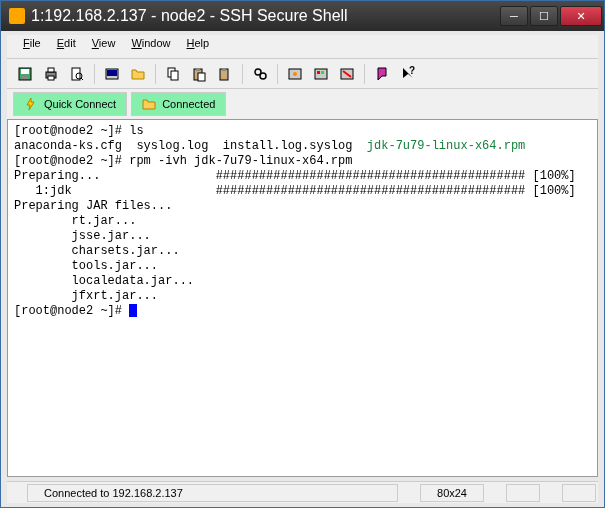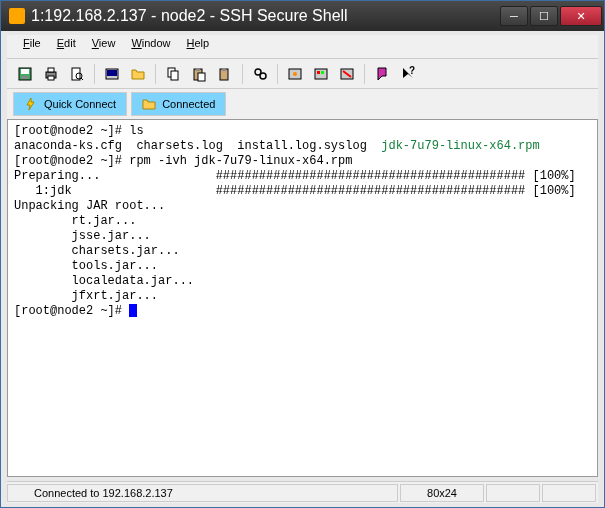--- a/index.html
+++ b/index.html
@@ -11,26 +11,26 @@
 .winbtns { display: flex; gap: 2px; }
 .winbtn { width: 28px; height: 20px; background: linear-gradient(#5a5a5a,#3a3a3a); border: 1px solid #222; border-radius: 2px; color: #fff; display: flex; align-items: center; justify-content: center; font-size: 11px; cursor: pointer; }
 .winbtn.close { background: linear-gradient(#d45,#a23); width: 42px; }
 .menubar { height: 24px; background: #f0f0f0; display: flex; padding: 0 8px; border-bottom: 1px solid #ccc; margin: 4px 6px 0; }
 .menuitem { padding: 2px 8px; cursor: pointer; }
 .menuitem u { text-decoration: underline; }
 .toolbar { height: 30px; background: #f0f0f0; display: flex; align-items: center; padding: 0 6px; gap: 2px; margin: 0 6px; border-bottom: 1px solid #ccc; }
 .tbtn { width: 24px; height: 24px; display: flex; align-items: center; justify-content: center; cursor: pointer; border: 1px solid transparent; }
 .tsep { width: 1px; height: 20px; background: #ccc; margin: 0 3px; }
 .profilebar { height: 30px; background: #f0f0f0; display: flex; align-items: center; padding: 0 6px; gap: 4px; margin: 0 6px; }
-.pbtn { padding: 4px 10px; border: 1px solid #ccc; background: #7dd3fc; display: flex; align-items: center; gap: 6px; cursor: pointer; }
+.pbtn { padding: 4px 10px; border: 1px solid #ccc; background: #86efac; display: flex; align-items: center; gap: 6px; cursor: pointer; }
 .terminal { flex: 1; background: #fff; font-family: 'Courier New', monospace; font-size: 12px; line-height: 15px; padding: 4px 6px; margin: 0 6px; border: 1px solid #999; overflow: hidden; white-space: pre; color: #000; }
 .red { color: #15803d; }
 .cursor { display: inline-block; width: 8px; height: 13px; background: #00f; vertical-align: middle; }
 .statusbar { height: 22px; background: #f0f0f0; display: flex; align-items: center; border-top: 1px solid #ccc; margin: 4px 6px 4px; }
-.statuscell { padding: 2px 26px; border: 1px solid #ccc; height: 18px; display: flex; align-items: center; margin-right: 2px; }
+.statuscell { padding: 2px 16px; border: 1px solid #ccc; height: 18px; display: flex; align-items: center; margin-right: 2px; margin-left: 20px; }
 .statuscell.main { flex: 1; }
 svg { display: block; }
 </style>
 </head>
 <body>
 
 <div class="window">
 
   <div class="titlebar">
     <div class="titlebar-icon"></div>
@@ -154,25 +154,25 @@
     </div>
     <div class="pbtn">
       <svg width="14" height="14">
           <path d="M1 3 L5 3 L6 5 L13 5 L13 12 L1 12 Z" fill="#fc5" stroke="#a80"></path>
         </svg>
       <span>Connected</span>
     </div>
   </div>
 
   <div class="terminal"><span>[root@node2 ~]# </span><span>ls</span>
-<span>anaconda-ks.cfg  charsets.log  install.log.syslog  </span><span class="red">jdk-7u79-linux-x64.rpm</span>
+<span>anaconda-ks.cfg  syslog.log  install.log.syslog  </span><span class="red">jdk-7u79-linux-x64.rpm</span>
 <span>[root@node2 ~]# </span><span>rpm -ivh jdk-7u79-linux-x64.rpm</span>
 <span>Preparing...                ########################################### [100%]</span>
 <span>   1:jdk                    ########################################### [100%]</span>
-<span>Unpacking JAR root...</span>
+<span>Preparing JAR files...</span>
 <span>        rt.jar...</span>
 <span>        jsse.jar...</span>
 <span>        charsets.jar...</span>
 <span>        tools.jar...</span>
 <span>        localedata.jar...</span>
 <span>        jfxrt.jar...</span>
 <span>[root@node2 ~]# </span><span class="cursor"></span></div>
 
   <div class="statusbar">
     <div class="statuscell main">Connected to 192.168.2.137</div>

